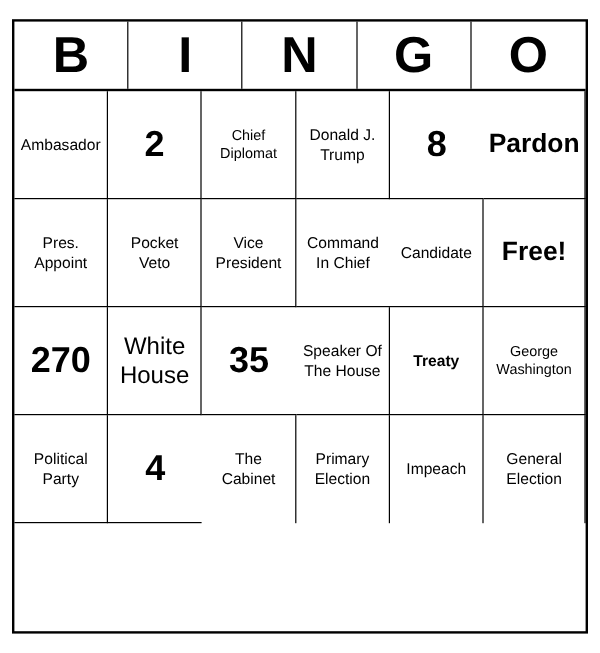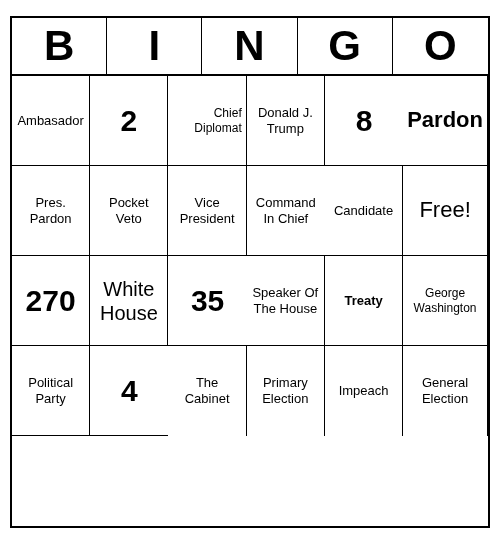--- a/index.html
+++ b/index.html
@@ -93,48 +93,48 @@
       <div class="bingo-letter">G</div>
       <div class="bingo-letter">O</div>
     </div>
   <div class="bingo-grid">
   <div class="bingo-cell">
         <span class="cell-text">Ambasador</span>
       </div>
       <div class="bingo-cell big-text">
         <span class="cell-text">2</span>
       </div>
-      <div class="bingo-cell" style="font-size: 12px; text-align: right;">
+      <div class="bingo-cell" style="font-size: 12px;">
         <span class="cell-text">Chief Diplomat</span>
       </div>
       <div class="bingo-cell">
         <span class="cell-text">Donald J. Trump</span>
       </div>
       <div class="bingo-cell big-text">
         <span class="cell-text">8</span>
       </div>
       <div class="bingo-cell" style="font-size: 22px; font-weight: bold; justify-content: flex-end;">
         <span class="cell-text">Pardon</span>
       </div>
       <div class="bingo-cell">
-        <span class="cell-text">Pres. Pardon</span>
+        <span class="cell-text">Pres. Appoint</span>
       </div>
       <div class="bingo-cell">
         <span class="cell-text">Pocket Veto</span>
       </div>
       <div class="bingo-cell">
         <span class="cell-text">Vice President</span>
       </div>
       <div class="bingo-cell">
         <span class="cell-text">Command In Chief</span>
       </div>
       <div class="bingo-cell">
         <span class="cell-text">Candidate</span>
       </div>
-      <div class="bingo-cell free-cell" style="font-size: 22px; font-weight: normal;">
+      <div class="bingo-cell free-cell" style="font-size: 22px; font-weight: bold;">
         <span class="cell-text">Free!</span>
       </div>
       <div class="bingo-cell big-text">
         <span class="cell-text">270</span>
       </div>
       <div class="bingo-cell" style="font-size: 20px; font-weight: normal;">
         <span class="cell-text">White House</span>
       </div>
       <div class="bingo-cell big-text">
         <span class="cell-text">35</span>

